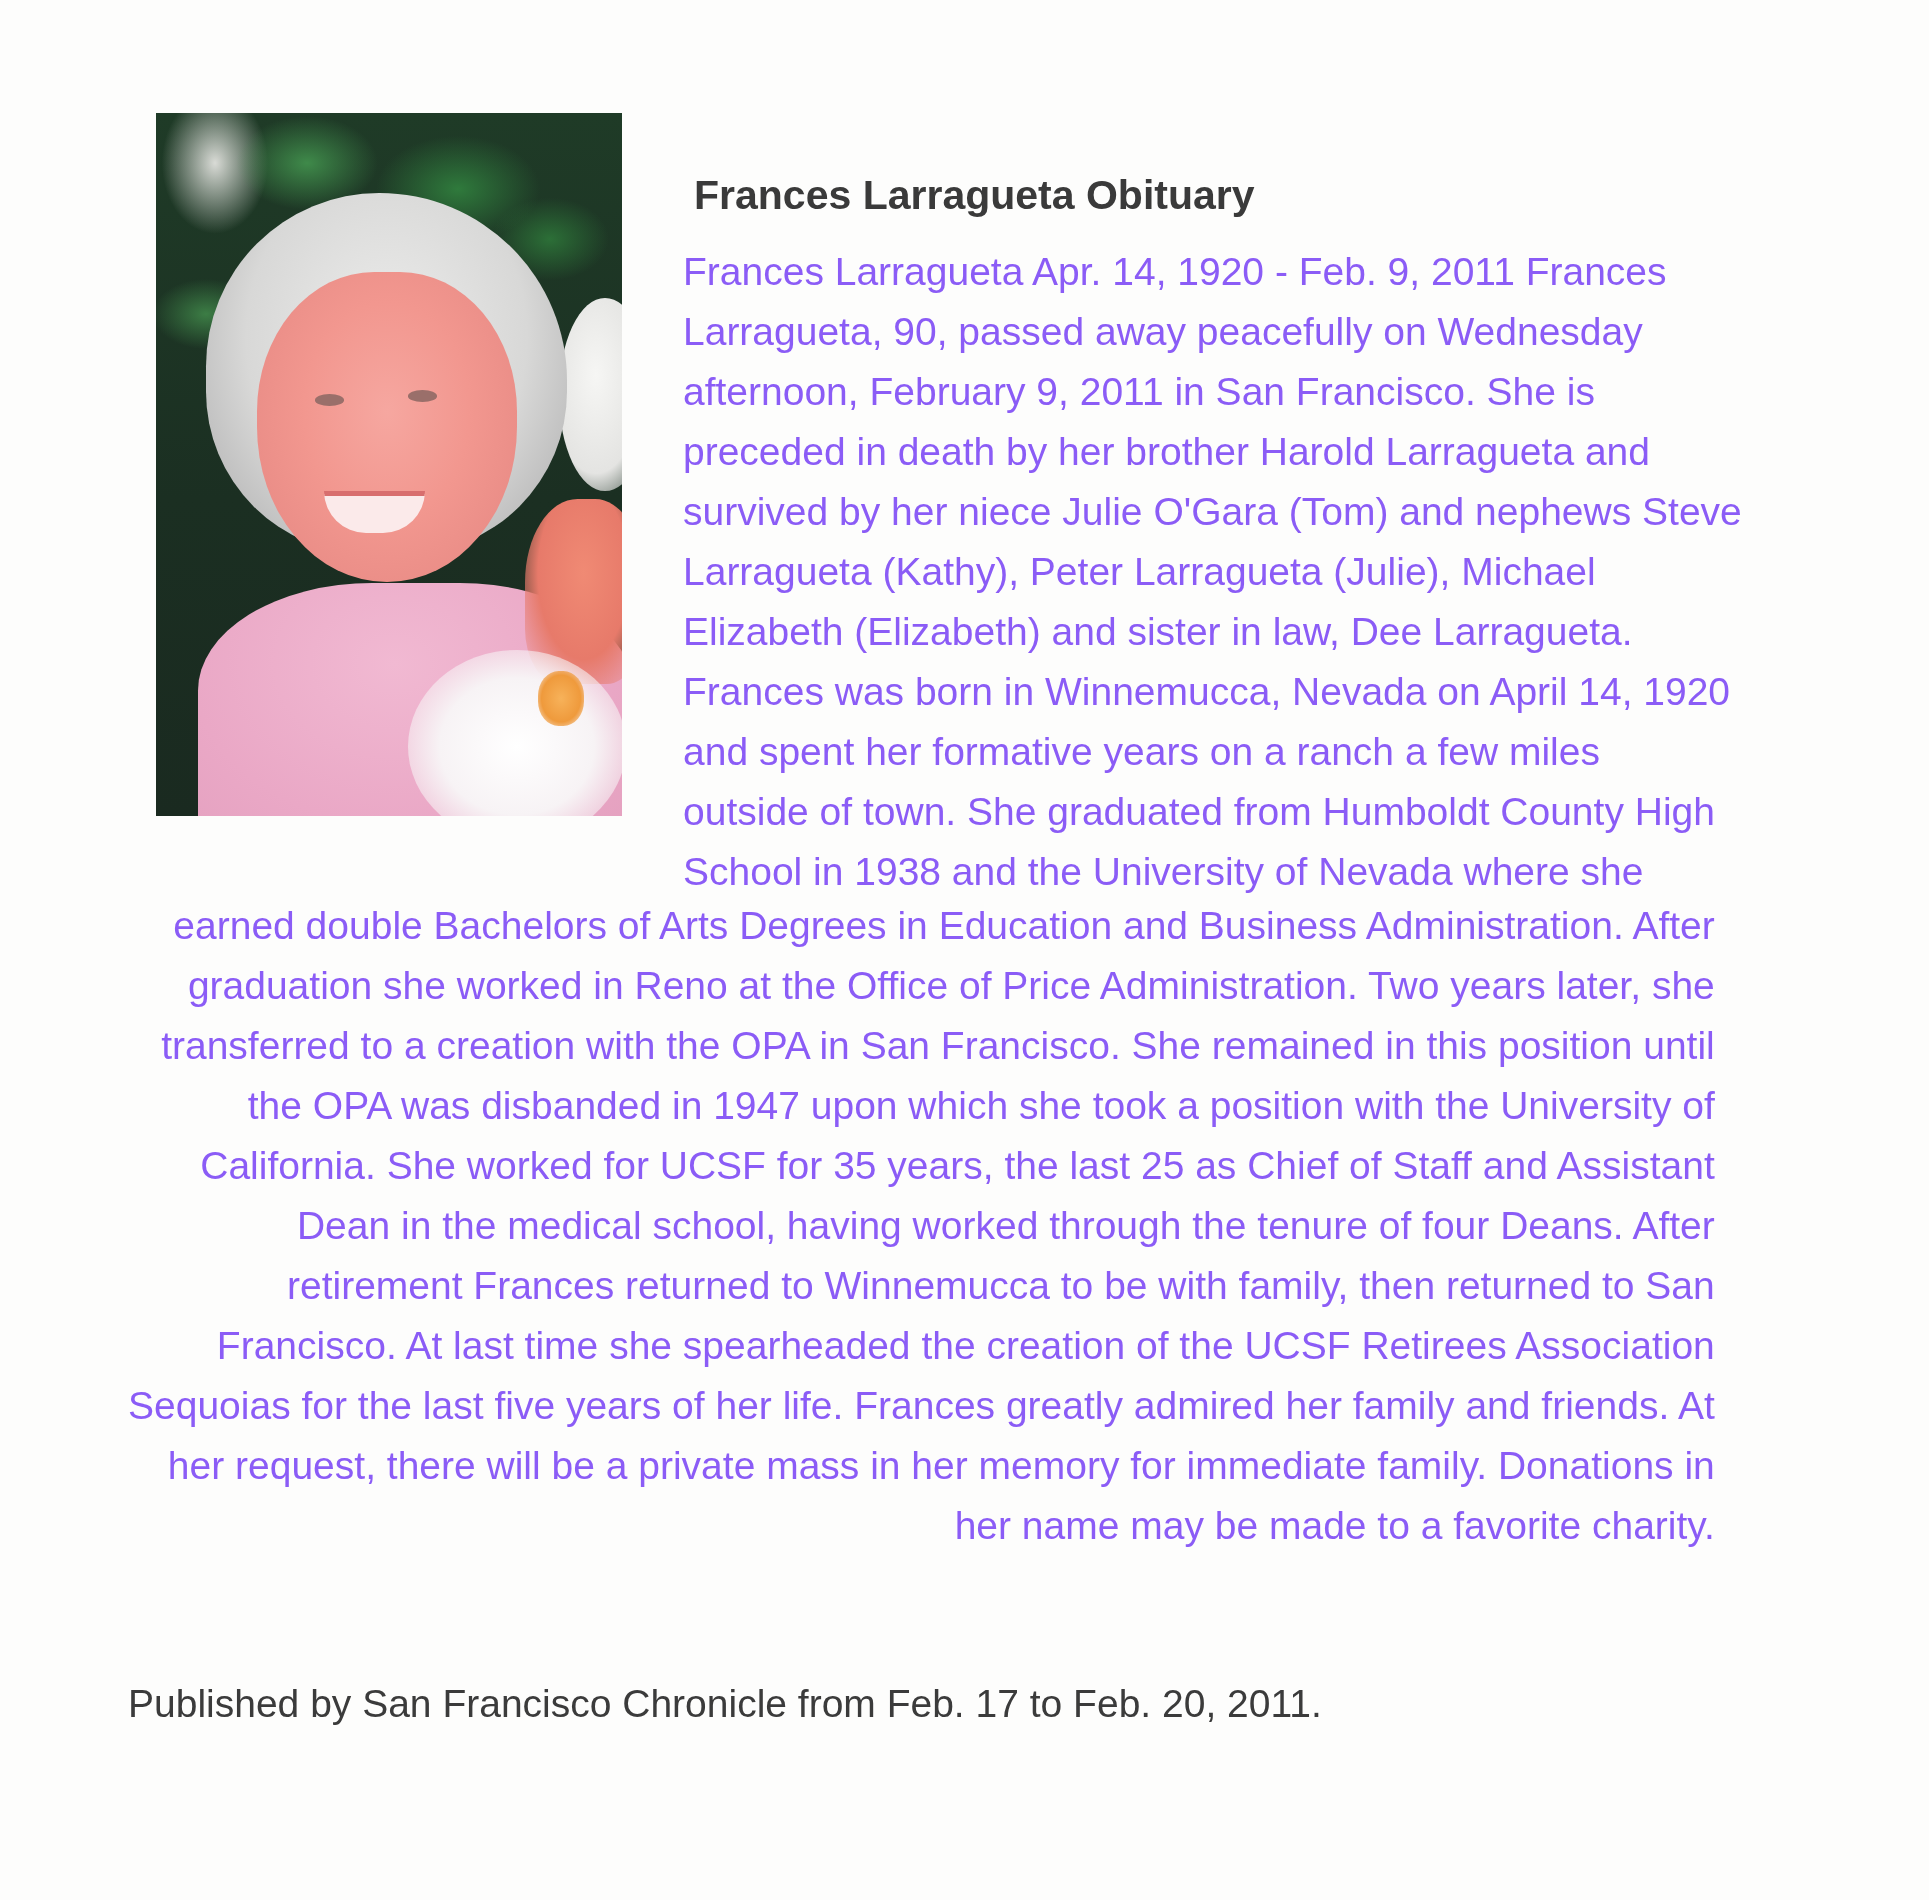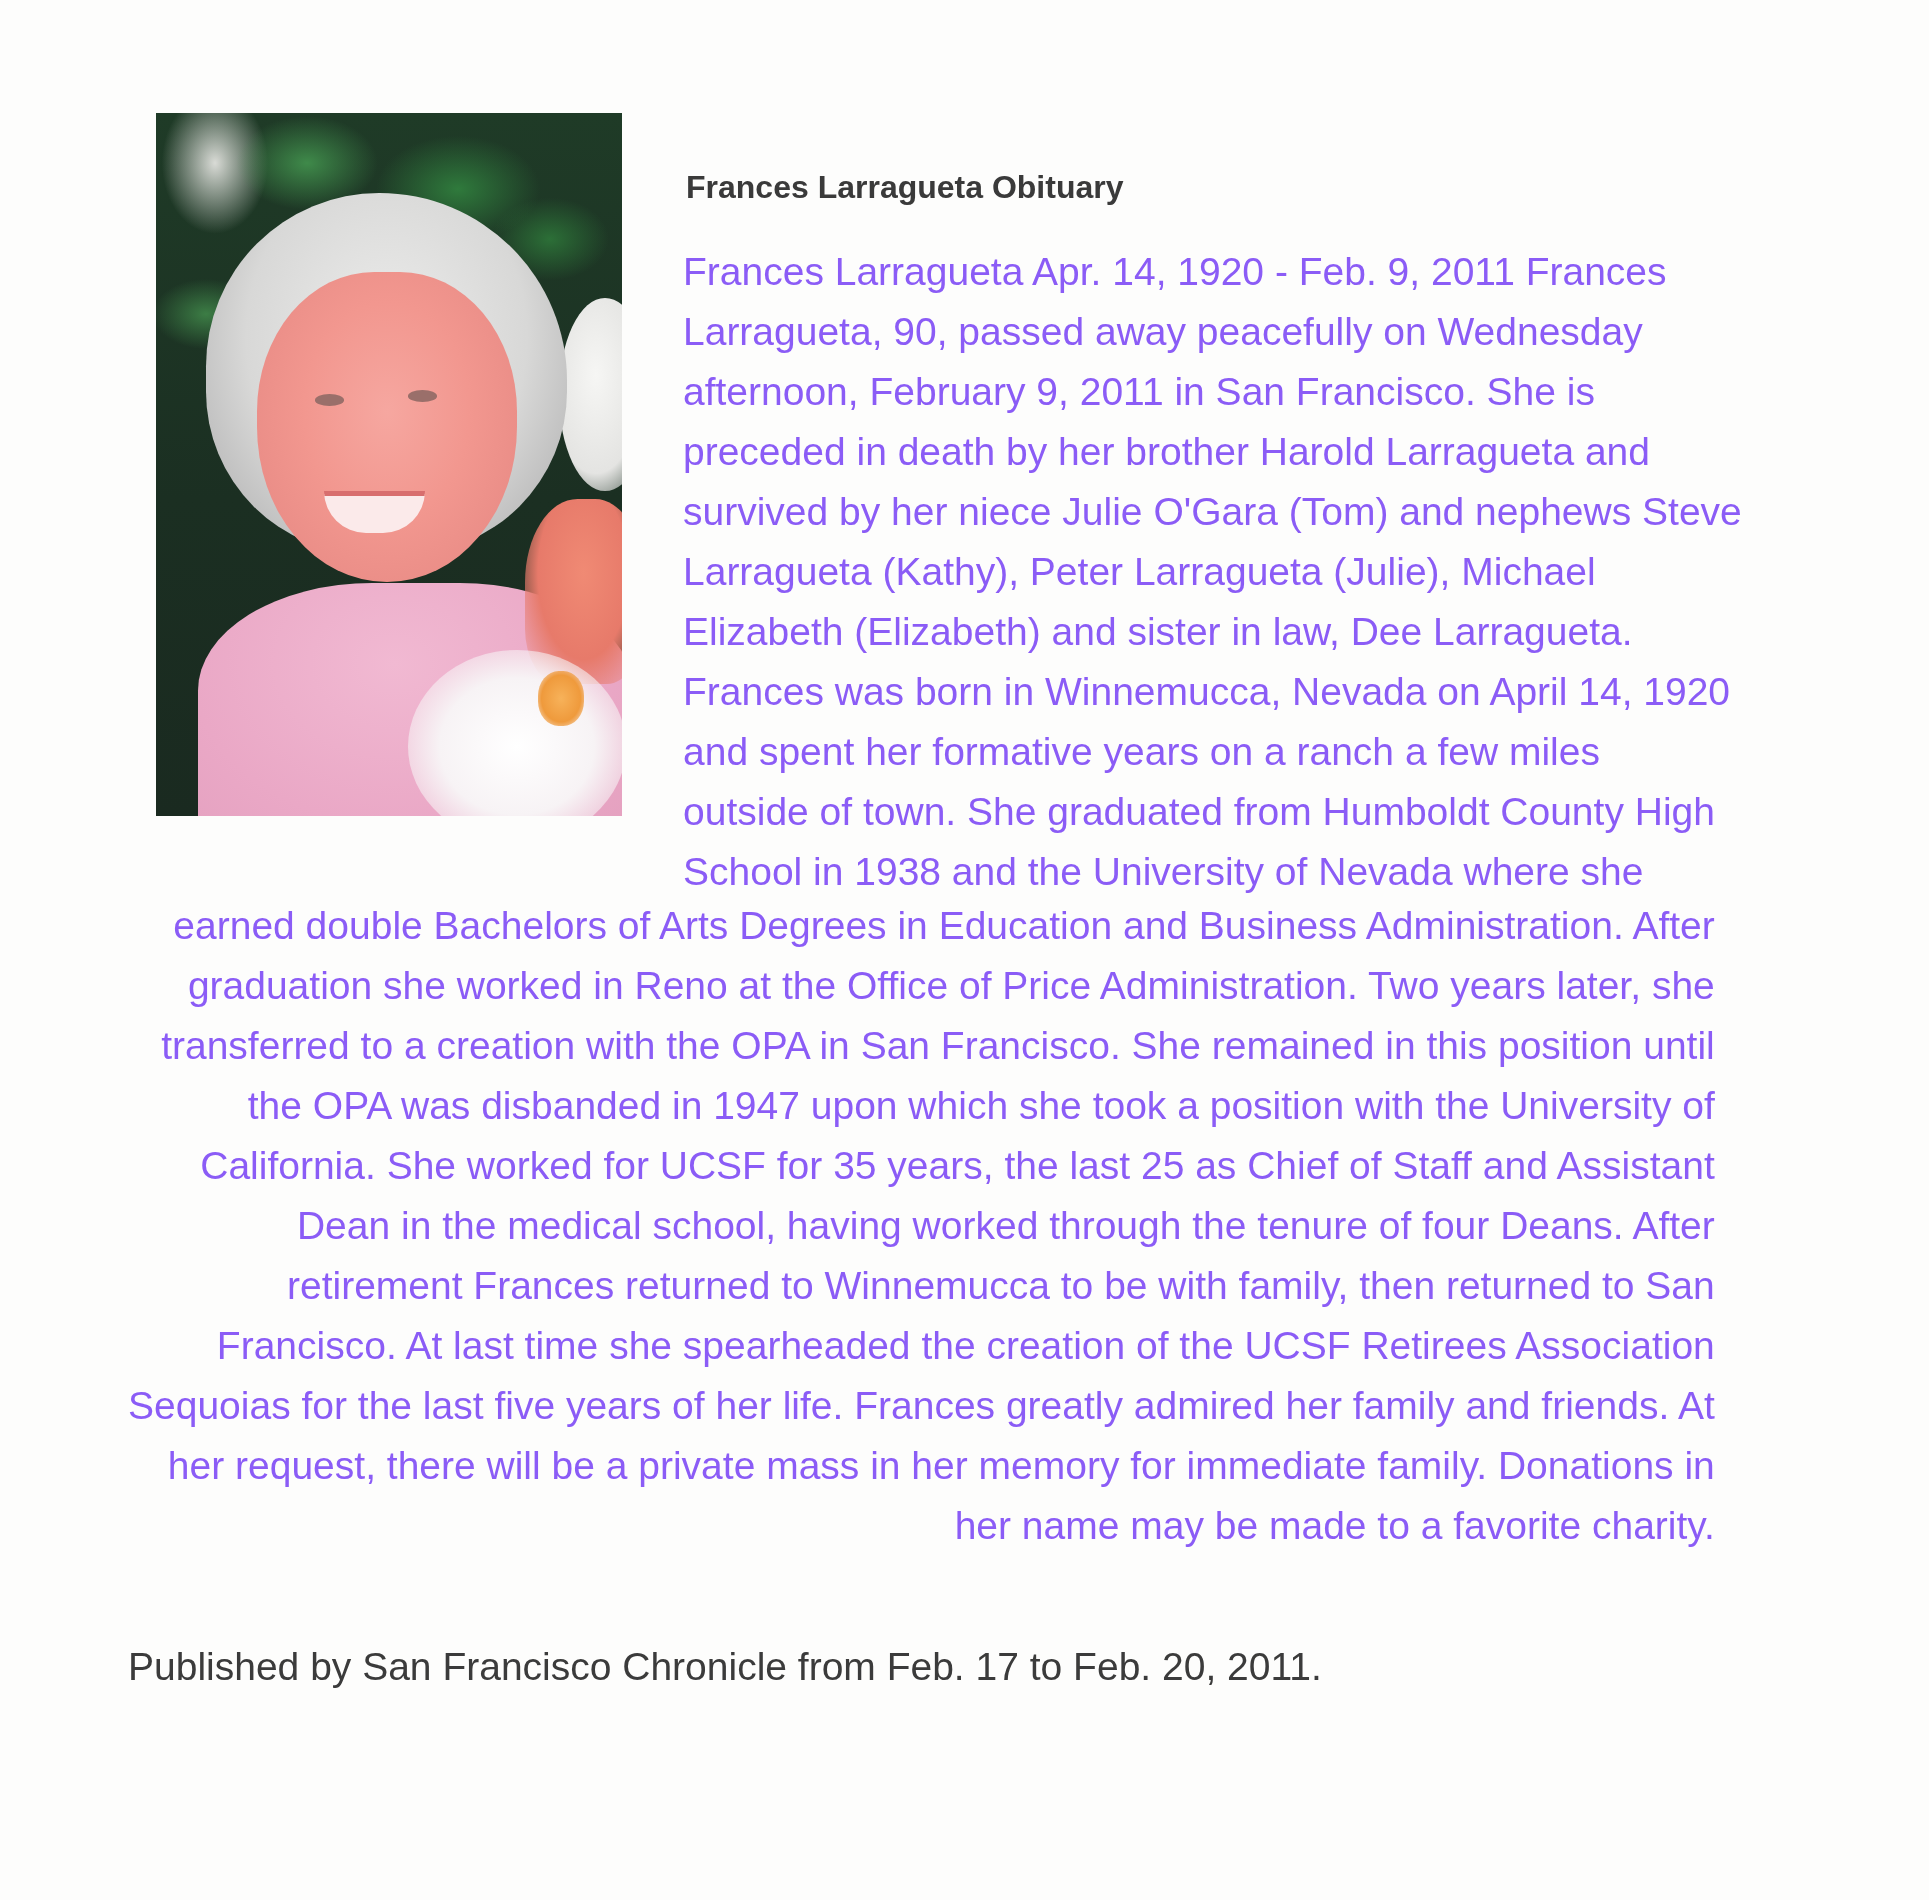--- a/index.html
+++ b/index.html
@@ -51,31 +51,31 @@
   .photo .corsage {
     position: absolute; left: 252px; top: 537px; width: 218px; height: 193px; border-radius: 50%;
     background: radial-gradient(ellipse at 50% 50%, #ffffff 0%, #f7f3f5 50%, rgba(245,235,240,0) 100%);
   }
   .photo .corsage-center {
     position: absolute; left: 382px; top: 558px; width: 46px; height: 55px; border-radius: 45%;
     background: radial-gradient(ellipse at 50% 50%, #f7b25a 0%, #ef9a3c 60%, rgba(239,154,60,0) 100%);
   }
 
   .title {
-    position: absolute; left: 683px; top: 159px; margin: 3px;
-    font-weight: bold; font-size: 32px; line-height: 50px; color: #3a3a3a; letter-spacing: 0px; white-space: nowrap;
+    position: absolute; left: 683px; top: 159px; margin: 11px;
+    font-weight: bold; font-size: 41px; line-height: 50px; color: #3a3a3a; letter-spacing: 0px; white-space: nowrap;
   }
   .lines { position: absolute; margin: 0; padding: 0; list-style: none; }
   .lines li {
     font-size: 39px; line-height: 60px; height: 60px; white-space: nowrap; color: #8b5cf6;
   }
   .right-col { left: 683px; top: 242px; }
   .bottom-col { left: 128px; top: 896px; text-align: right; }
   .published {
-    position: absolute; left: 128px; top: 1637px; margin: 0; font-size: 39px; line-height: 60px; white-space: nowrap; color: #3b3b3b;
+    position: absolute; left: 128px; top: 1674px; margin: 0; font-size: 39px; line-height: 60px; white-space: nowrap; color: #3b3b3b;
   }
 </style>
 </head>
 <body>
 
 <div class="photo">
   <div class="bg-leaves"></div>
   <div class="flower-right"></div>
   <div class="body"></div>
   <div class="shoulder-right"></div>

